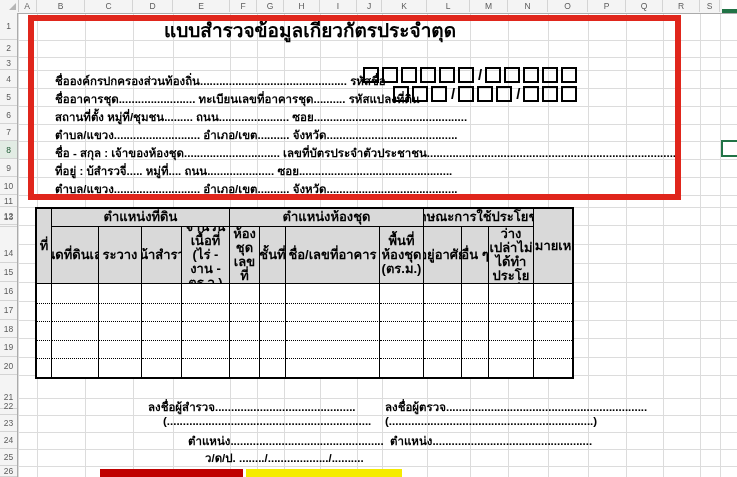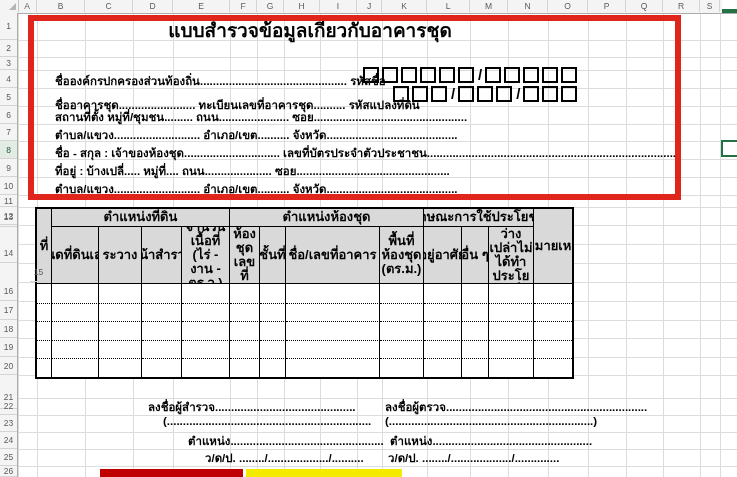--- a/index.html
+++ b/index.html
@@ -143,42 +143,42 @@
       <div class="rowh" style="top: 75px; height: 18px;">5</div>
       <div class="rowh" style="top: 93px; height: 18px;">6</div>
       <div class="rowh" style="top: 111px; height: 17px;">7</div>
       <div class="rowh sel" style="top: 128px; height: 18px;">8</div>
       <div class="rowh" style="top: 146px; height: 18px;">9</div>
       <div class="rowh" style="top: 164px; height: 18px;">10</div>
       <div class="rowh" style="top: 182px; height: 12px;">11</div>
       <div class="rowh" style="top: 194px; height: 18px;">12</div>
       <div class="rowh" style="top: 195px; height: 19px;">13</div>
       <div class="rowh" style="top: 231px; height: 19px;">14</div>
-      <div class="rowh" style="top: 250px; height: 19px; margin-left: 30px;">15</div>
+      <div class="rowh" style="top: 250px; height: 19px;">15</div>
       <div class="rowh" style="top: 269px; height: 19px;">16</div>
       <div class="rowh" style="top: 288px; height: 19px;">17</div>
       <div class="rowh" style="top: 307px; height: 18px;">18</div>
       <div class="rowh" style="top: 325px; height: 19px;">19</div>
       <div class="rowh" style="top: 344px; height: 18px;">20</div>
       <div class="rowh" style="top: 373px; height: 23px;">21</div>
       <div class="rowh" style="top: 385px; height: 17px;">22</div>
       <div class="rowh" style="top: 402px; height: 17px;">23</div>
       <div class="rowh" style="top: 419px; height: 17px;">24</div>
       <div class="rowh" style="top: 436px; height: 17px;">25</div>
       <div class="rowh" style="top: 453px; height: 11px;">26</div>
     </div>
   <div id="selected-col-stub"></div>
 
-  <div class="ftxt" id="form-title">แบบสำรวจข้อมูลเกี่ยวกับอาคารชุด</div>
+  <div class="ftxt" id="form-title">แบบสำรวจข้อมูลเกี่ยวกัตรประจำตุด</div>
   <div class="ftxt fline" style="top:72px">ชื่อองค์กรปกครองส่วนท้องถิ่น.............................................. รหัสชื่อ</div>
-  <div class="ftxt fline" style="top:96px">ชื่ออาคารชุด........................ ทะเบียนเลขที่อาคารชุด.......... รหัสแปลงที่ดิน</div>
+  <div class="ftxt fline" style="top:90px">ชื่ออาคารชุด........................ ทะเบียนเลขที่อาคารชุด.......... รหัสแปลงที่ดิน</div>
   <div class="ftxt fline" style="top:108px">สถานที่ตั้ง หมู่ที่/ชุมชน......... ถนน...................... ซอย................................................</div>
   <div class="ftxt fline" style="top:126px">ตำบล/แขวง........................... อำเภอ/เขต.......... จังหวัด.........................................</div>
   <div class="ftxt fline" style="top:144px">ชื่อ - สกุล : เจ้าของห้องชุด.............................. เลขที่บัตรประจำตัวประชาชน..............................................................................</div>
-  <div class="ftxt fline" style="top:162px">ที่อยู่ : บ้างเปลี่..... หมู่ที่.... ถนน..................... ซอย................................................</div>
+  <div class="ftxt fline" style="top:162px">ที่อยู่ : บ้สำรวจี่..... หมู่ที่.... ถนน..................... ซอย................................................</div>
   <div class="ftxt fline" style="top:180px">ตำบล/แขวง........................... อำเภอ/เขต.......... จังหวัด.........................................</div>
 
   <div class="boxrow" id="name-code-boxes">
       <span class="cbox"></span>
       <span class="cbox"></span>
       <span class="cbox"></span>
       <span class="cbox"></span>
       <span class="cbox"></span>
       <span class="cbox"></span>
       <span class="slash">/</span>
@@ -286,19 +286,18 @@
       <div class="dcell dot nocr" style="grid-area: 7 / 13 / 8 / 14;"></div>
     </div>
 
   <div class="sig" style="left:148px;top:398px">ลงชื่อผู้สำรวจ............................................</div>
   <div class="sig" style="left:385px;top:398px">ลงชื่อผู้ตรวจ...............................................................</div>
   <div class="sig" style="left:163px;top:415px">(................................................................</div>
   <div class="sig" style="left:385px;top:415px">(................................................................)</div>
   <div class="sig" style="left:188px;top:432px">ตำแหน่ง................................................</div>
   <div class="sig" style="left:390px;top:432px">ตำแหน่ง..................................................</div>
   <div class="sig" style="left:205px;top:449px">ว/ด/ป. ......../.................../..........</div>
-  <div class="sig" style="left:388px;top:449px">ว/ด/ป. ......../.................../..............</div>
 
   <div id="red-rect"></div>
   <div id="green-sel"></div>
   <div id="strip-red"></div>
   <div id="strip-yellow"></div>
 </div>
 
 </body></html>

